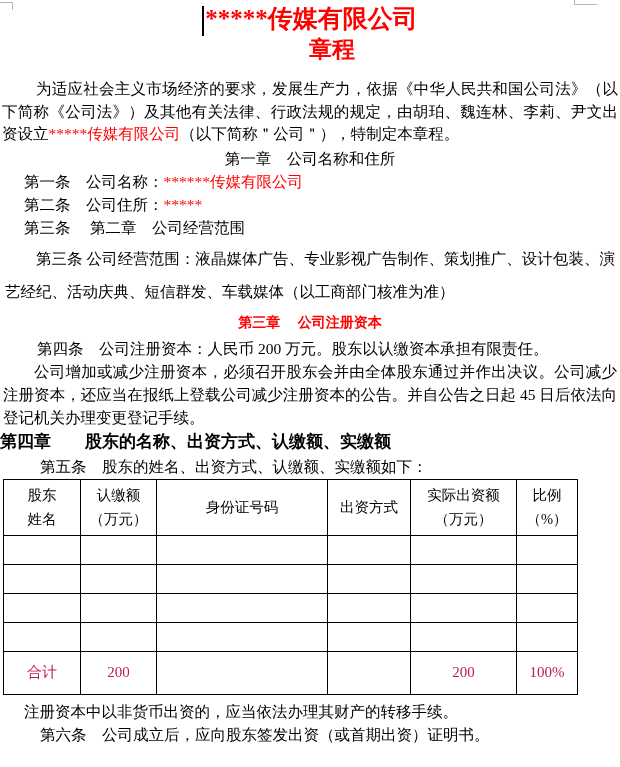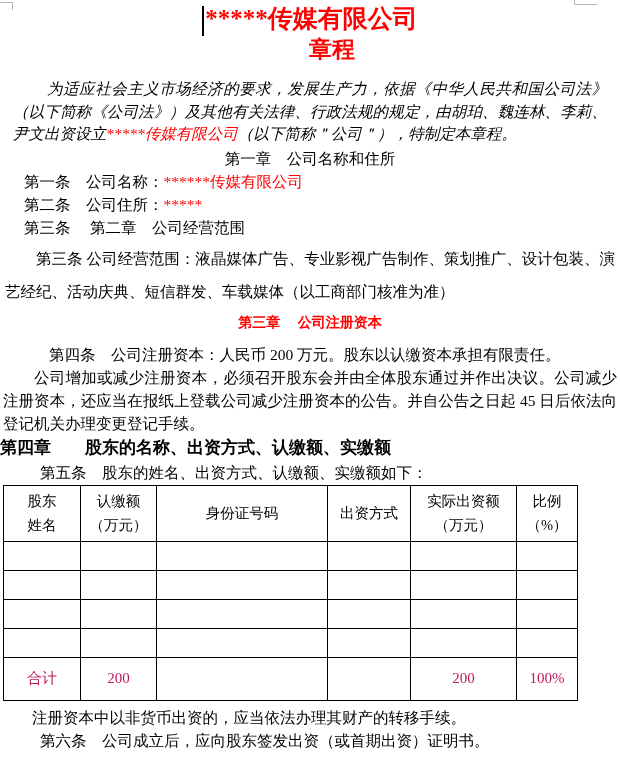--- a/index.html
+++ b/index.html
@@ -52,25 +52,24 @@
     font-weight: bold;
     font-size: 23px;
     line-height: 28px;
     margin-left: 44px;
   }
 
   .p { font-size: 15.5px; }
 
   .intro {
     margin-top: 14px;
-    padding: 0 13px;
+    padding: 0 2px;
     line-height: 22.5px;
     text-indent: 2.2em;
     text-align: justify;
-    font-style: italic;
   }
 
   .chap1-heading {
     text-align: center;
     line-height: 23px;
     margin-top: 1px;
   }
   .article-line {
     padding-left: 24px;
     line-height: 23px;
@@ -88,22 +87,22 @@
   .chap3-heading {
     color: #ff0000;
     font-weight: bold;
     text-align: center;
     font-size: 14px;
     line-height: 25px;
     margin-top: 2px;
   }
 
   .a4p1 {
-    padding: 0 18px;
-    margin-top: 8px;
+    padding: 0 6px;
+    margin-top: 2px;
     line-height: 23px;
     text-indent: 2em;
     white-space: nowrap;
   }
   .a4p2 {
     padding: 0 3px;
     line-height: 23px;
     text-indent: 2em;
     text-align: justify;
   }
@@ -145,21 +144,21 @@
     font-size: 15px;
   }
   col.c1 { width: 77px; }
   col.c2 { width: 76px; }
   col.c3 { width: 171px; }
   col.c4 { width: 83px; }
   col.c5 { width: 106px; }
   col.c6 { width: 61px; }
 
   .note {
-    padding-left: 32px;
+    padding-left: 24px;
     margin-top: 5px;
     line-height: 23px;
   }
   .a6 {
     padding-left: 40px;
     line-height: 24px;
   }
 </style>
 </head>
 <body>

